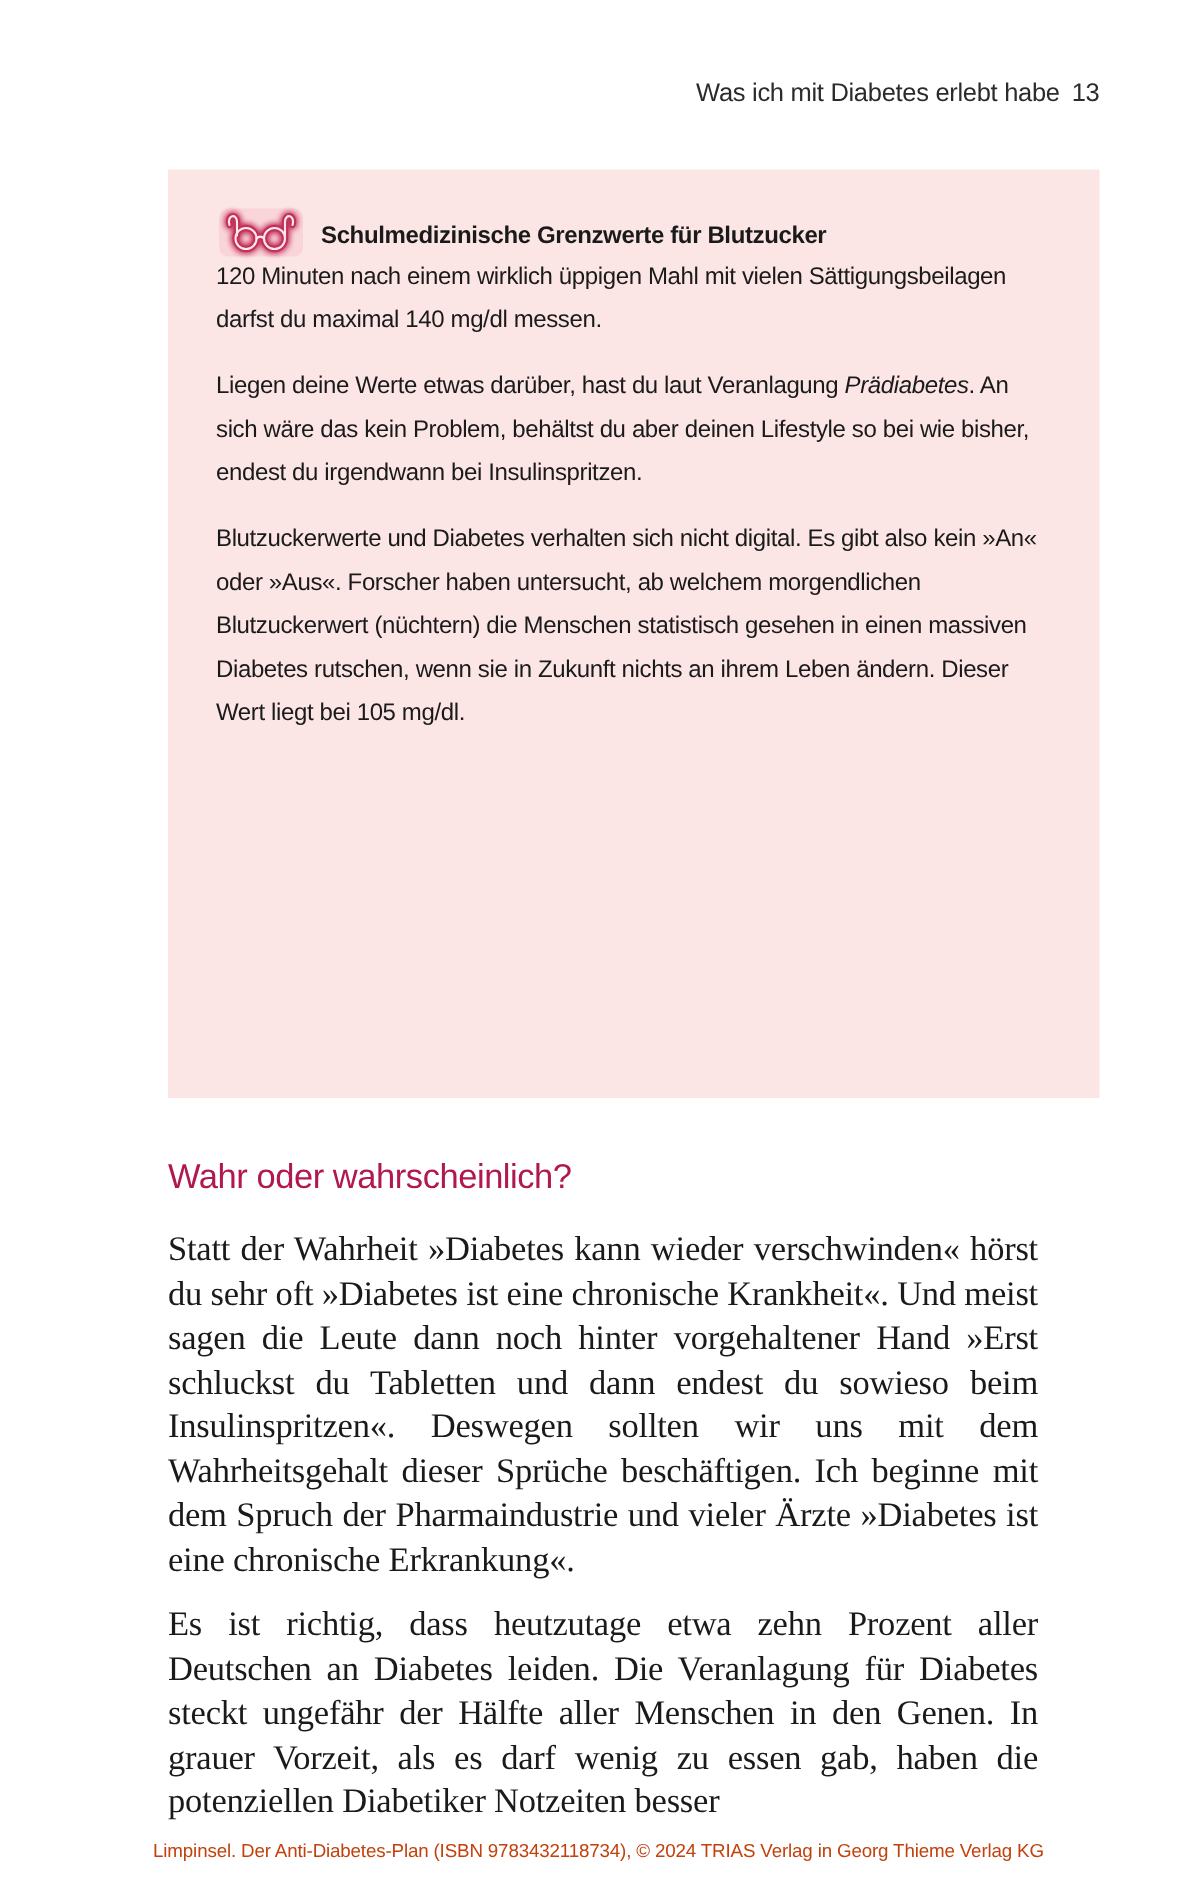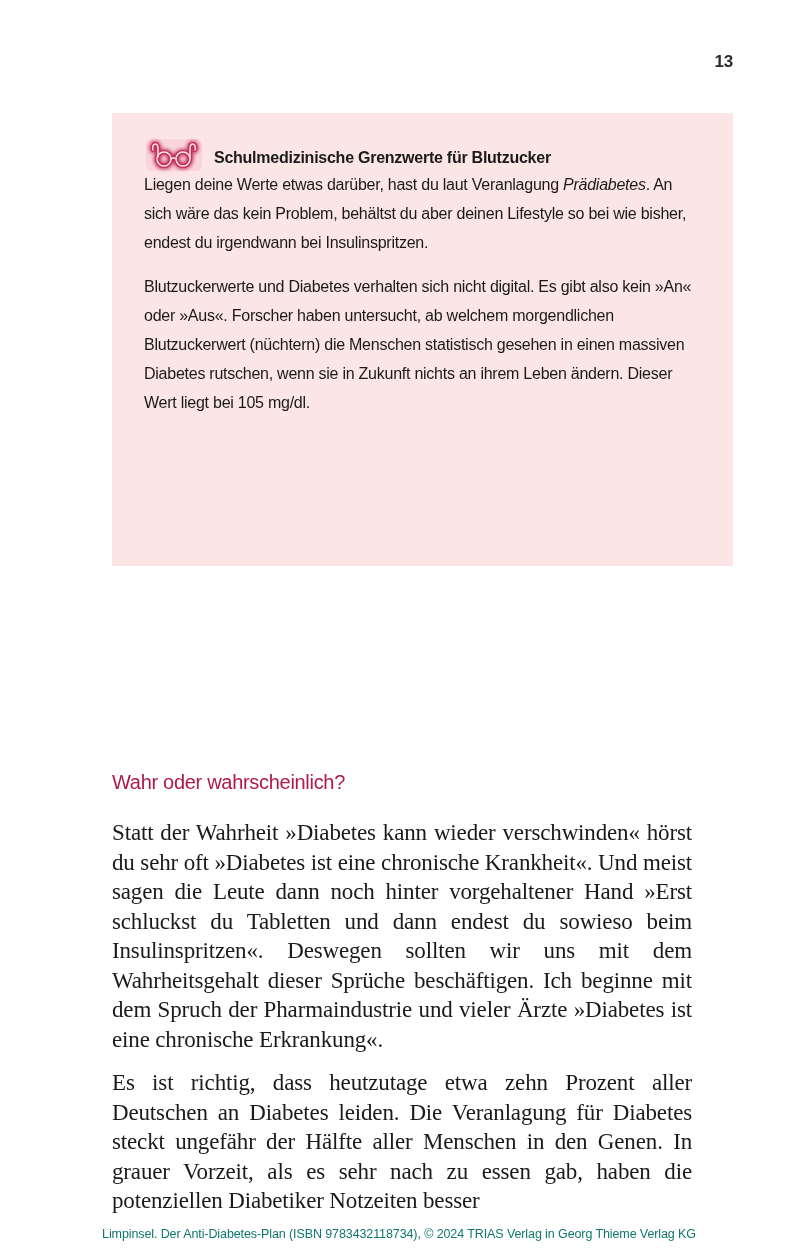--- a/index.html
+++ b/index.html
@@ -19,30 +19,30 @@
       top: 52px;
       right: 65px;
       font-family: "Liberation Sans", sans-serif;
       font-size: 17px;
       color: #2b2b2b;
       display: flex;
       align-items: baseline;
       letter-spacing: -0.2px;
     }
     .running-head .page-no {
-      font-weight: bold;
-      margin-left: 36px;
+      font-weight: normal;
+      margin-left: 8px;
       font-size: 17px;
     }
     .infobox {
       position: absolute;
       left: 112px;
       top: 113px;
       width: 621px;
-      height: 453px;
+      height: 619px;
       background: #fce5e5;
       box-sizing: border-box;
       padding: 28px 30px 0 32px;
       font-family: "Liberation Sans", sans-serif;
       font-size: 16px;
       line-height: 29px;
       color: #1a1a1a;
       letter-spacing: -0.25px;
     }
     .infobox-head {
@@ -69,21 +69,21 @@
     }
     .infobox em {
       font-style: italic;
     }
     .section-title {
       position: absolute;
       left: 112px;
       top: 771px;
       margin: 0;
       font-family: "Liberation Sans", sans-serif;
-      font-size: 20px;
+      font-size: 23px;
       font-weight: normal;
       color: #b0184f;
       letter-spacing: -0.3px;
     }
     .body-text {
       position: absolute;
       left: 112px;
       top: 818px;
       width: 580px;
       font-family: "Liberation Serif", serif;
@@ -97,28 +97,29 @@
       margin: 0 0 14px 0;
     }
     .footer {
       position: absolute;
       left: 0;
       right: 0;
       top: 1227px;
       text-align: center;
       font-family: "Liberation Sans", sans-serif;
       font-size: 12.5px;
-      color: #0f766e;
+      color: #c2410c;
       letter-spacing: -0.1px;
     }
   </style>
 </head>
 <body>
 
 <div class="running-head">
+  <span>Was ich mit Diabetes erlebt habe</span>
   <span class="page-no">13</span>
 </div>
 
 <div class="infobox">
   <div class="infobox-head">
     <svg class="glasses" viewBox="0 0 60 36" xmlns="http://www.w3.org/2000/svg">
       <defs>
         <filter id="glow" x="-30%" y="-30%" width="160%" height="160%">
           <feGaussianBlur stdDeviation="2.2" result="b"></feGaussianBlur>
           <feMerge>
@@ -139,24 +140,25 @@
       <g fill="none" stroke="#ffe8ec" stroke-width="1.4" stroke-linecap="round">
         <path d="M9 13 C 7 6, 14 5, 14 11 L 14 20"></path>
         <circle cx="20" cy="22" r="7"></circle>
         <circle cx="39" cy="22" r="7"></circle>
         <path d="M27 22 Q 29.5 19.5 32 22"></path>
         <path d="M46 21 L 46 11 C 46 5, 53 6, 51 13"></path>
       </g>
     </svg>
     <span class="infobox-title">Schulmedizinische Grenzwerte für Blutzucker</span>
   </div>
+  <p>120 Minuten nach einem wirklich üppigen Mahl mit vielen Sättigungsbeilagen darfst du maximal 140 mg/dl messen.</p>
   <p><span>Liegen deine Werte etwas darüber, hast du laut Veranlagung </span><em>Prädiabetes</em><span>. An sich wäre das kein Problem, behältst du aber deinen Lifestyle so bei wie bisher, endest du irgendwann bei Insulinspritzen.</span></p>
   <p>Blutzuckerwerte und Diabetes verhalten sich nicht digital. Es gibt also kein »An« oder »Aus«. Forscher haben untersucht, ab welchem morgendlichen Blutzuckerwert (nüchtern) die Menschen statistisch gesehen in einen massiven Diabetes rutschen, wenn sie in Zukunft nichts an ihrem Leben ändern. Dieser Wert liegt bei 105 mg/dl.</p>
 </div>
 
 <h2 class="section-title">Wahr oder wahrscheinlich?</h2>
 
 <div class="body-text">
   <p>Statt der Wahrheit »Diabetes kann wieder verschwinden« hörst du sehr oft »Diabetes ist eine chronische Krankheit«. Und meist sagen die Leute dann noch hinter vorgehaltener Hand »Erst schluckst du Tabletten und dann endest du sowieso beim Insulinspritzen«. Deswegen sollten wir uns mit dem Wahrheitsgehalt dieser Sprüche beschäftigen. Ich beginne mit dem Spruch der Pharmaindustrie und vieler Ärzte »Diabetes ist eine chronische Erkrankung«.</p>
-  <p>Es ist richtig, dass heutzutage etwa zehn Prozent aller Deutschen an Diabetes leiden. Die Veranlagung für Diabetes steckt ungefähr der Hälfte aller Menschen in den Genen. In grauer Vorzeit, als es sehr nach zu essen gab, haben die potenziellen Diabetiker Notzeiten besser</p>
+  <p>Es ist richtig, dass heutzutage etwa zehn Prozent aller Deutschen an Diabetes leiden. Die Veranlagung für Diabetes steckt ungefähr der Hälfte aller Menschen in den Genen. In grauer Vorzeit, als es darf wenig zu essen gab, haben die potenziellen Diabetiker Notzeiten besser</p>
 </div>
 
 <div class="footer">Limpinsel. Der Anti-Diabetes-Plan (ISBN 9783432118734), © 2024 TRIAS Verlag in Georg Thieme Verlag KG</div>
 
 </body></html>

